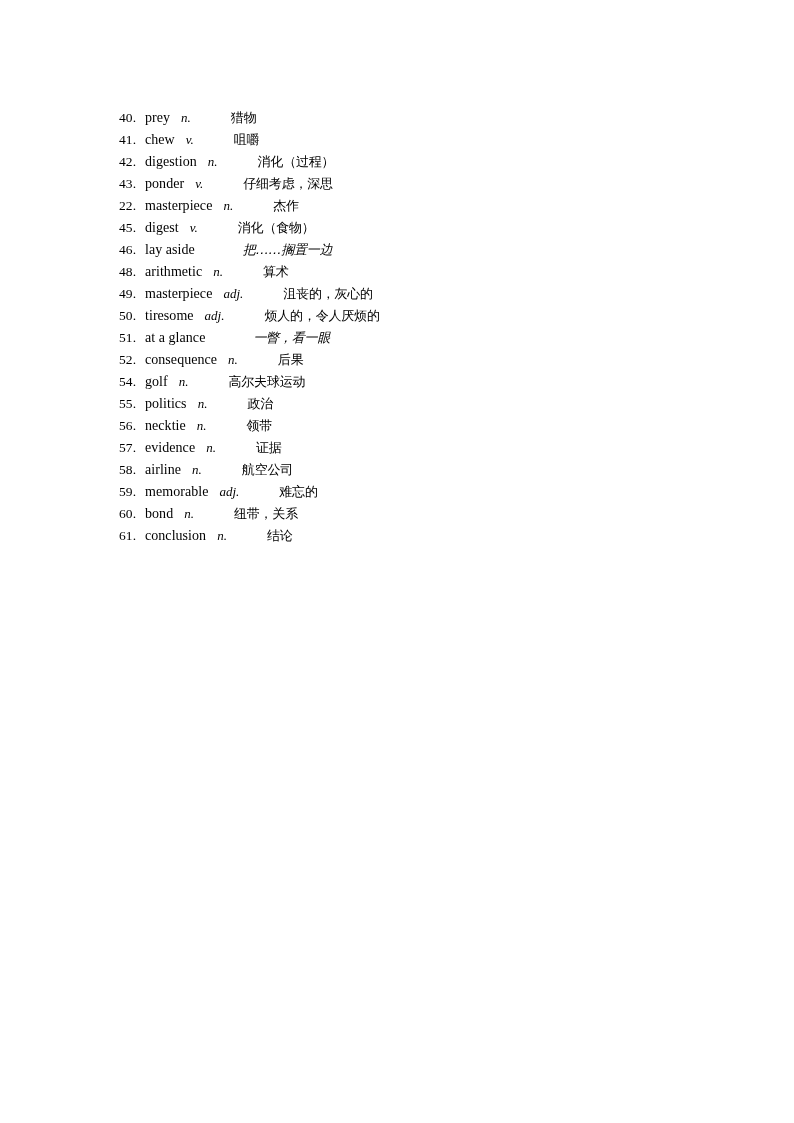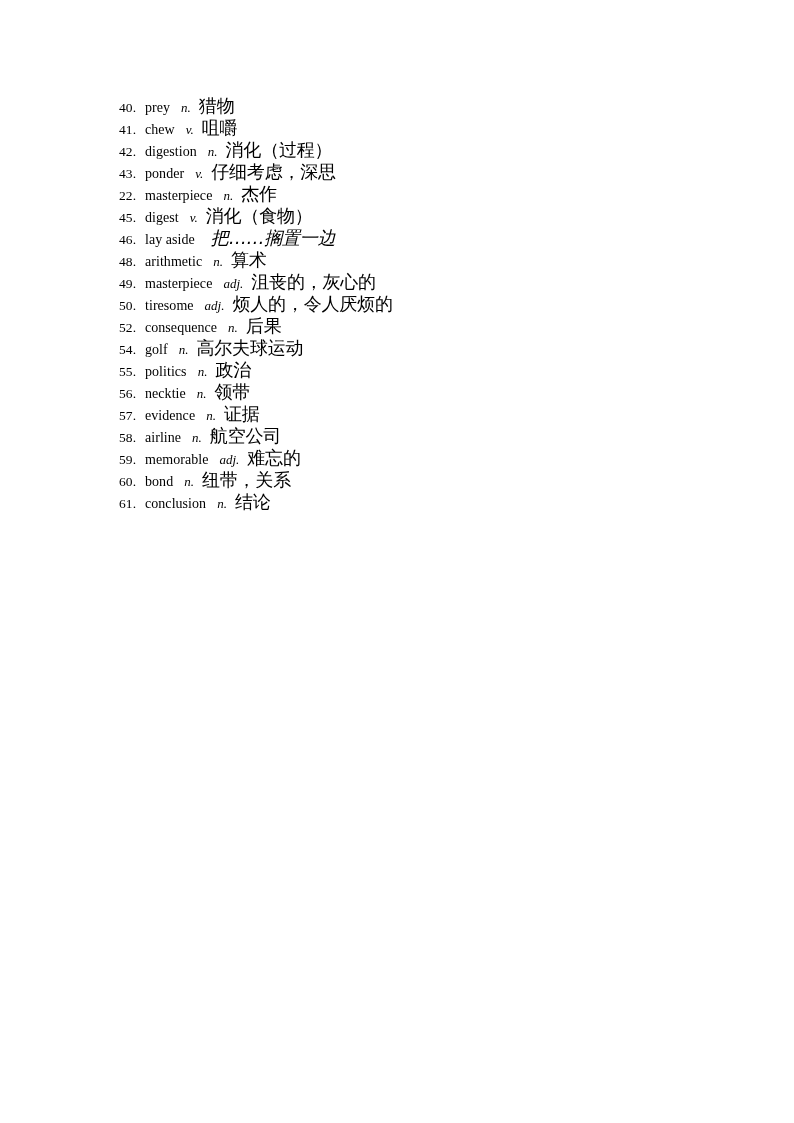--- a/index.html
+++ b/index.html
@@ -12,21 +12,21 @@
     height: 1123px;
     font-family: "Liberation Serif", "DejaVu Serif", serif;
     color: #000000;
     position: relative;
     overflow: hidden;
   }
 
   #vocab-list {
     position: absolute;
     left: 119px;
-    top: 95px;
+    top: 107px;
     width: 620px;
   }
 
   .vocab-row {
     display: flex;
     align-items: baseline;
     height: 22px;
     line-height: 22px;
     white-space: nowrap;
   }
@@ -49,24 +49,25 @@
     font-size: 13px;
     padding-left: 11px;
     padding-right: 2px;
   }
 
   .vocab-pos.empty {
     padding: 0;
   }
 
   .vocab-gloss {
-    font-size: 18px;
+    font-size: 13px;
     font-family: "DejaVu Sans", "Liberation Sans", sans-serif;
     padding-left: 6px;
     letter-spacing: -0.2px;
+    margin-left: 32px;
   }
 
   
   .vocab-row.phrase .vocab-gloss {
     padding-left: 16px;
     font-style: italic;
   }
 </style>
 </head>
 <body>
@@ -125,20 +126,26 @@
       <span class="vocab-term">masterpiece</span>
       <span class="vocab-pos">adj.</span>
       <span class="vocab-gloss">沮丧的，灰心的</span>
     </div>
     <div class="vocab-row">
       <span class="vocab-index">50.</span>
       <span class="vocab-term">tiresome</span>
       <span class="vocab-pos">adj.</span>
       <span class="vocab-gloss">烦人的，令人厌烦的</span>
     </div>
+    <div class="vocab-row phrase">
+      <span class="vocab-index">51.</span>
+      <span class="vocab-term">at a glance</span>
+      <span class="vocab-pos empty"></span>
+      <span class="vocab-gloss">一瞥，看一眼</span>
+    </div>
     <div class="vocab-row">
       <span class="vocab-index">52.</span>
       <span class="vocab-term">consequence</span>
       <span class="vocab-pos">n.</span>
       <span class="vocab-gloss">后果</span>
     </div>
     <div class="vocab-row">
       <span class="vocab-index">54.</span>
       <span class="vocab-term">golf</span>
       <span class="vocab-pos">n.</span>

